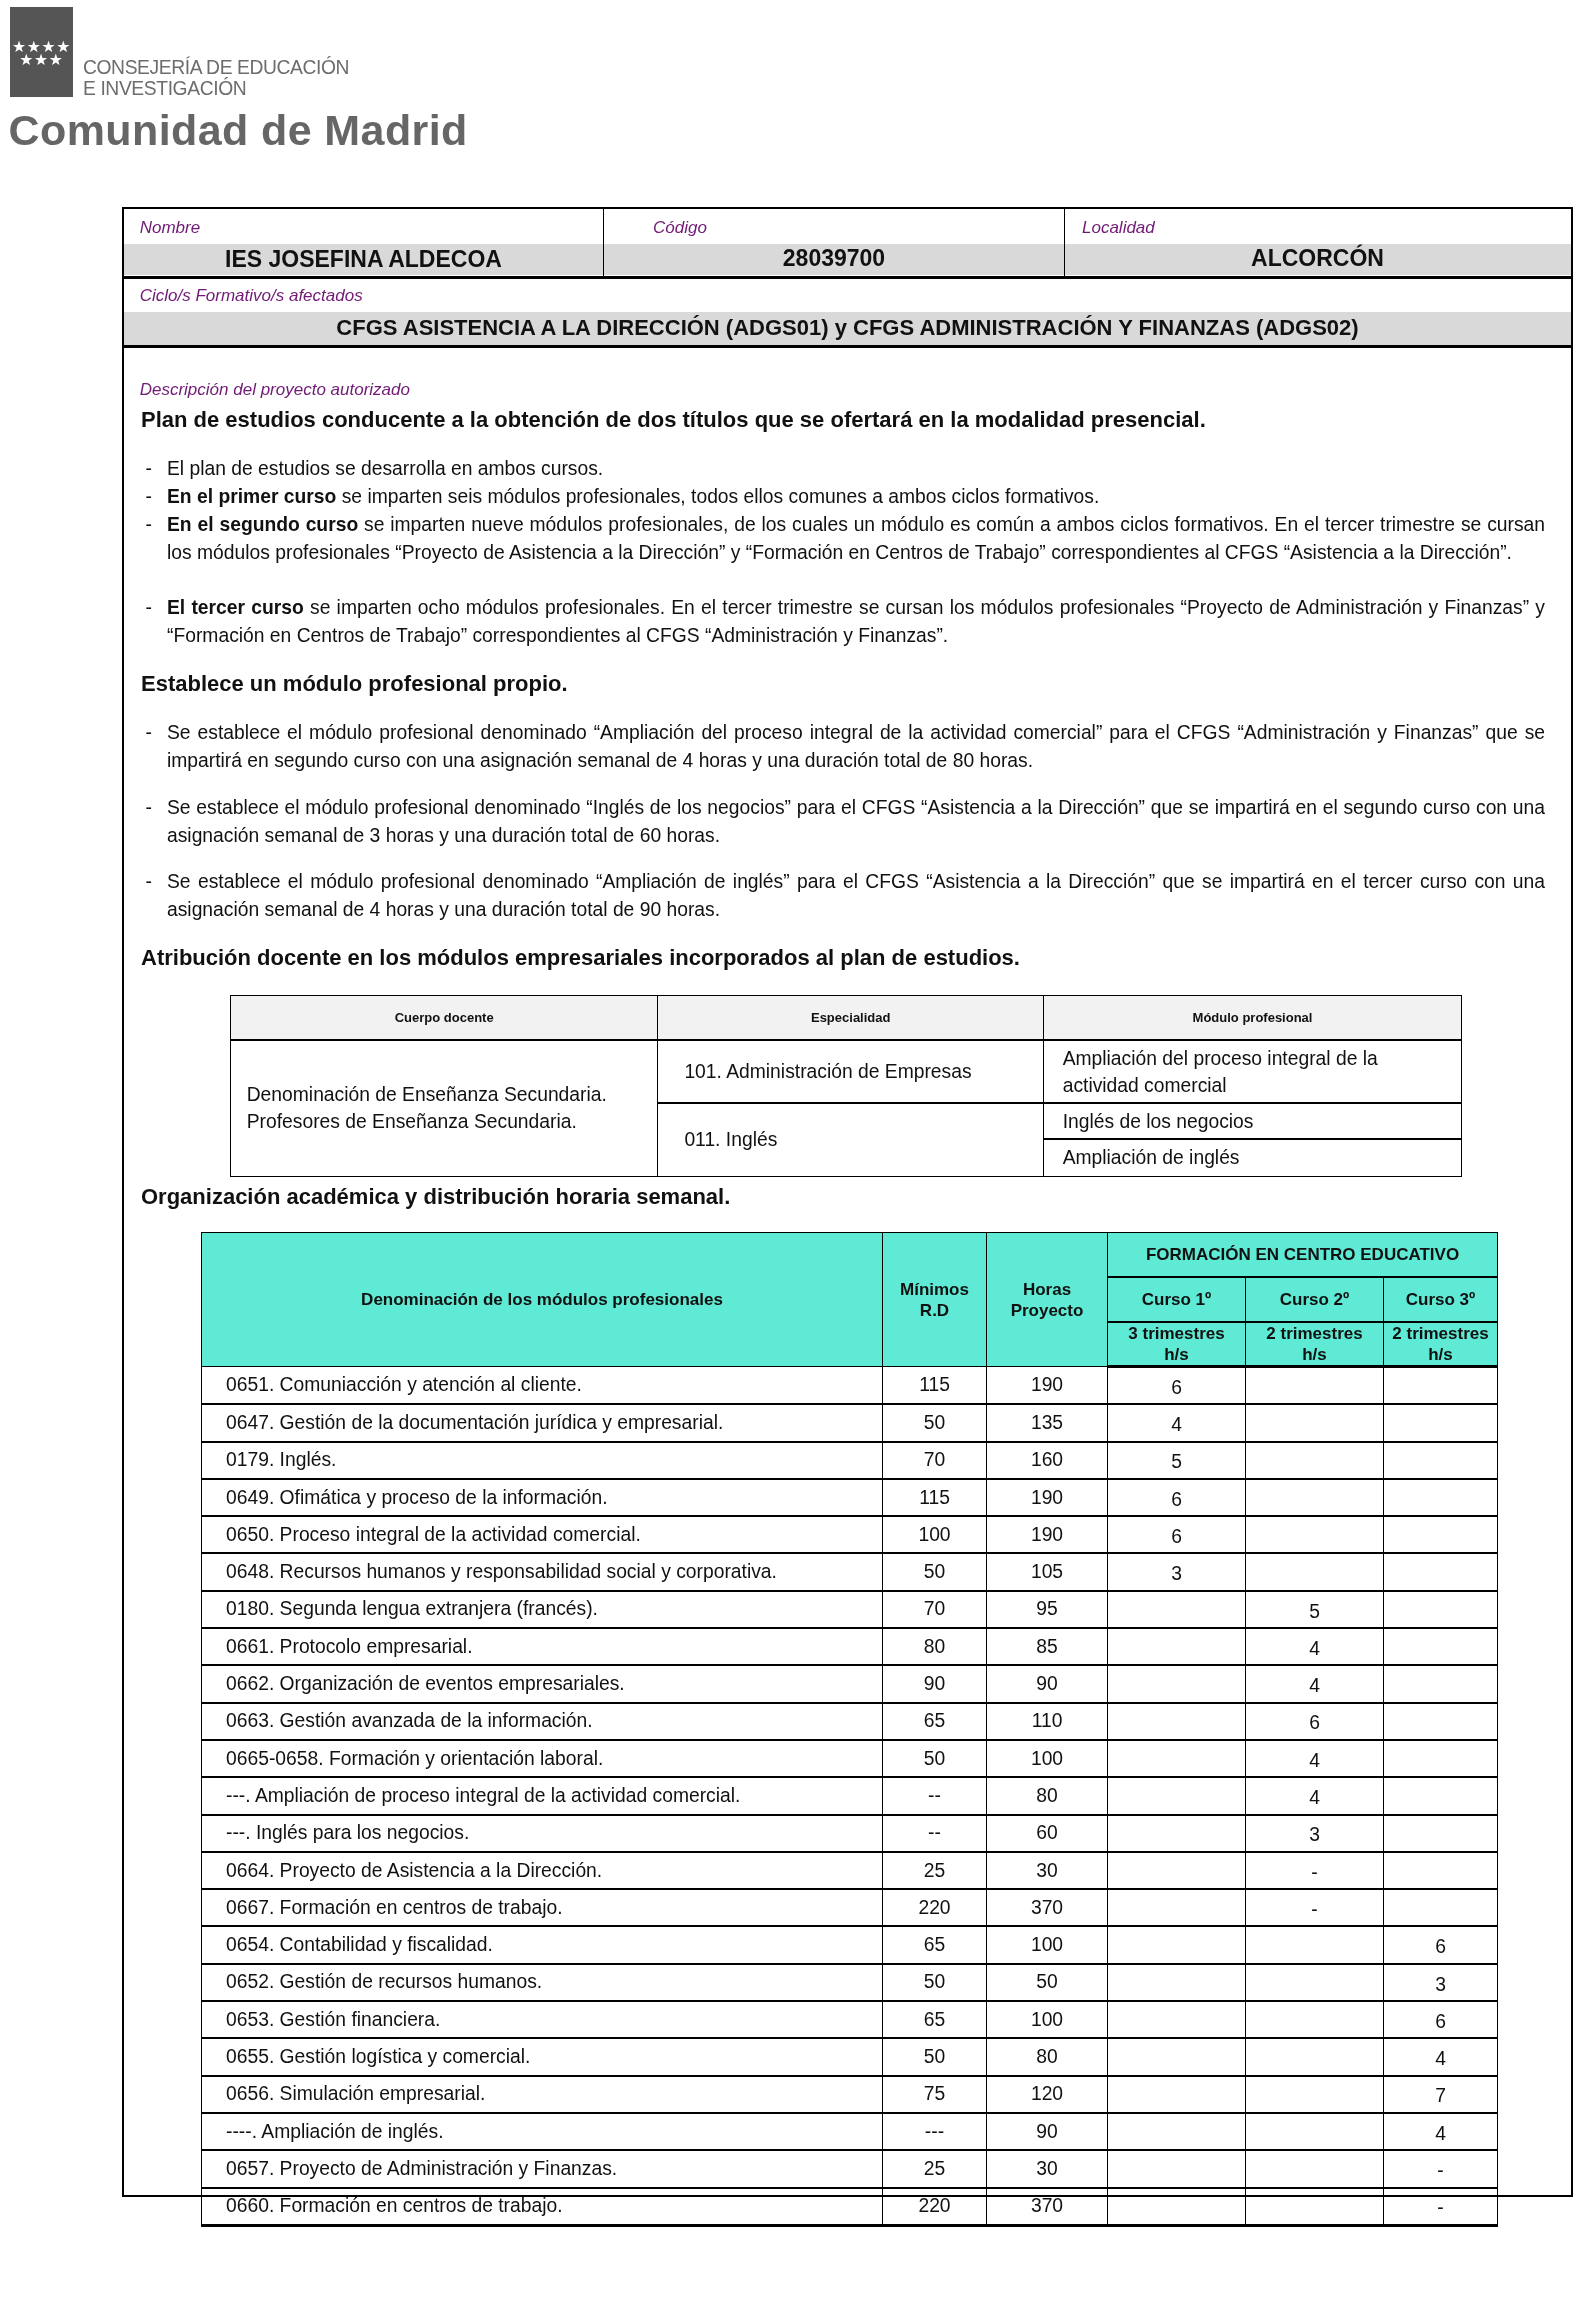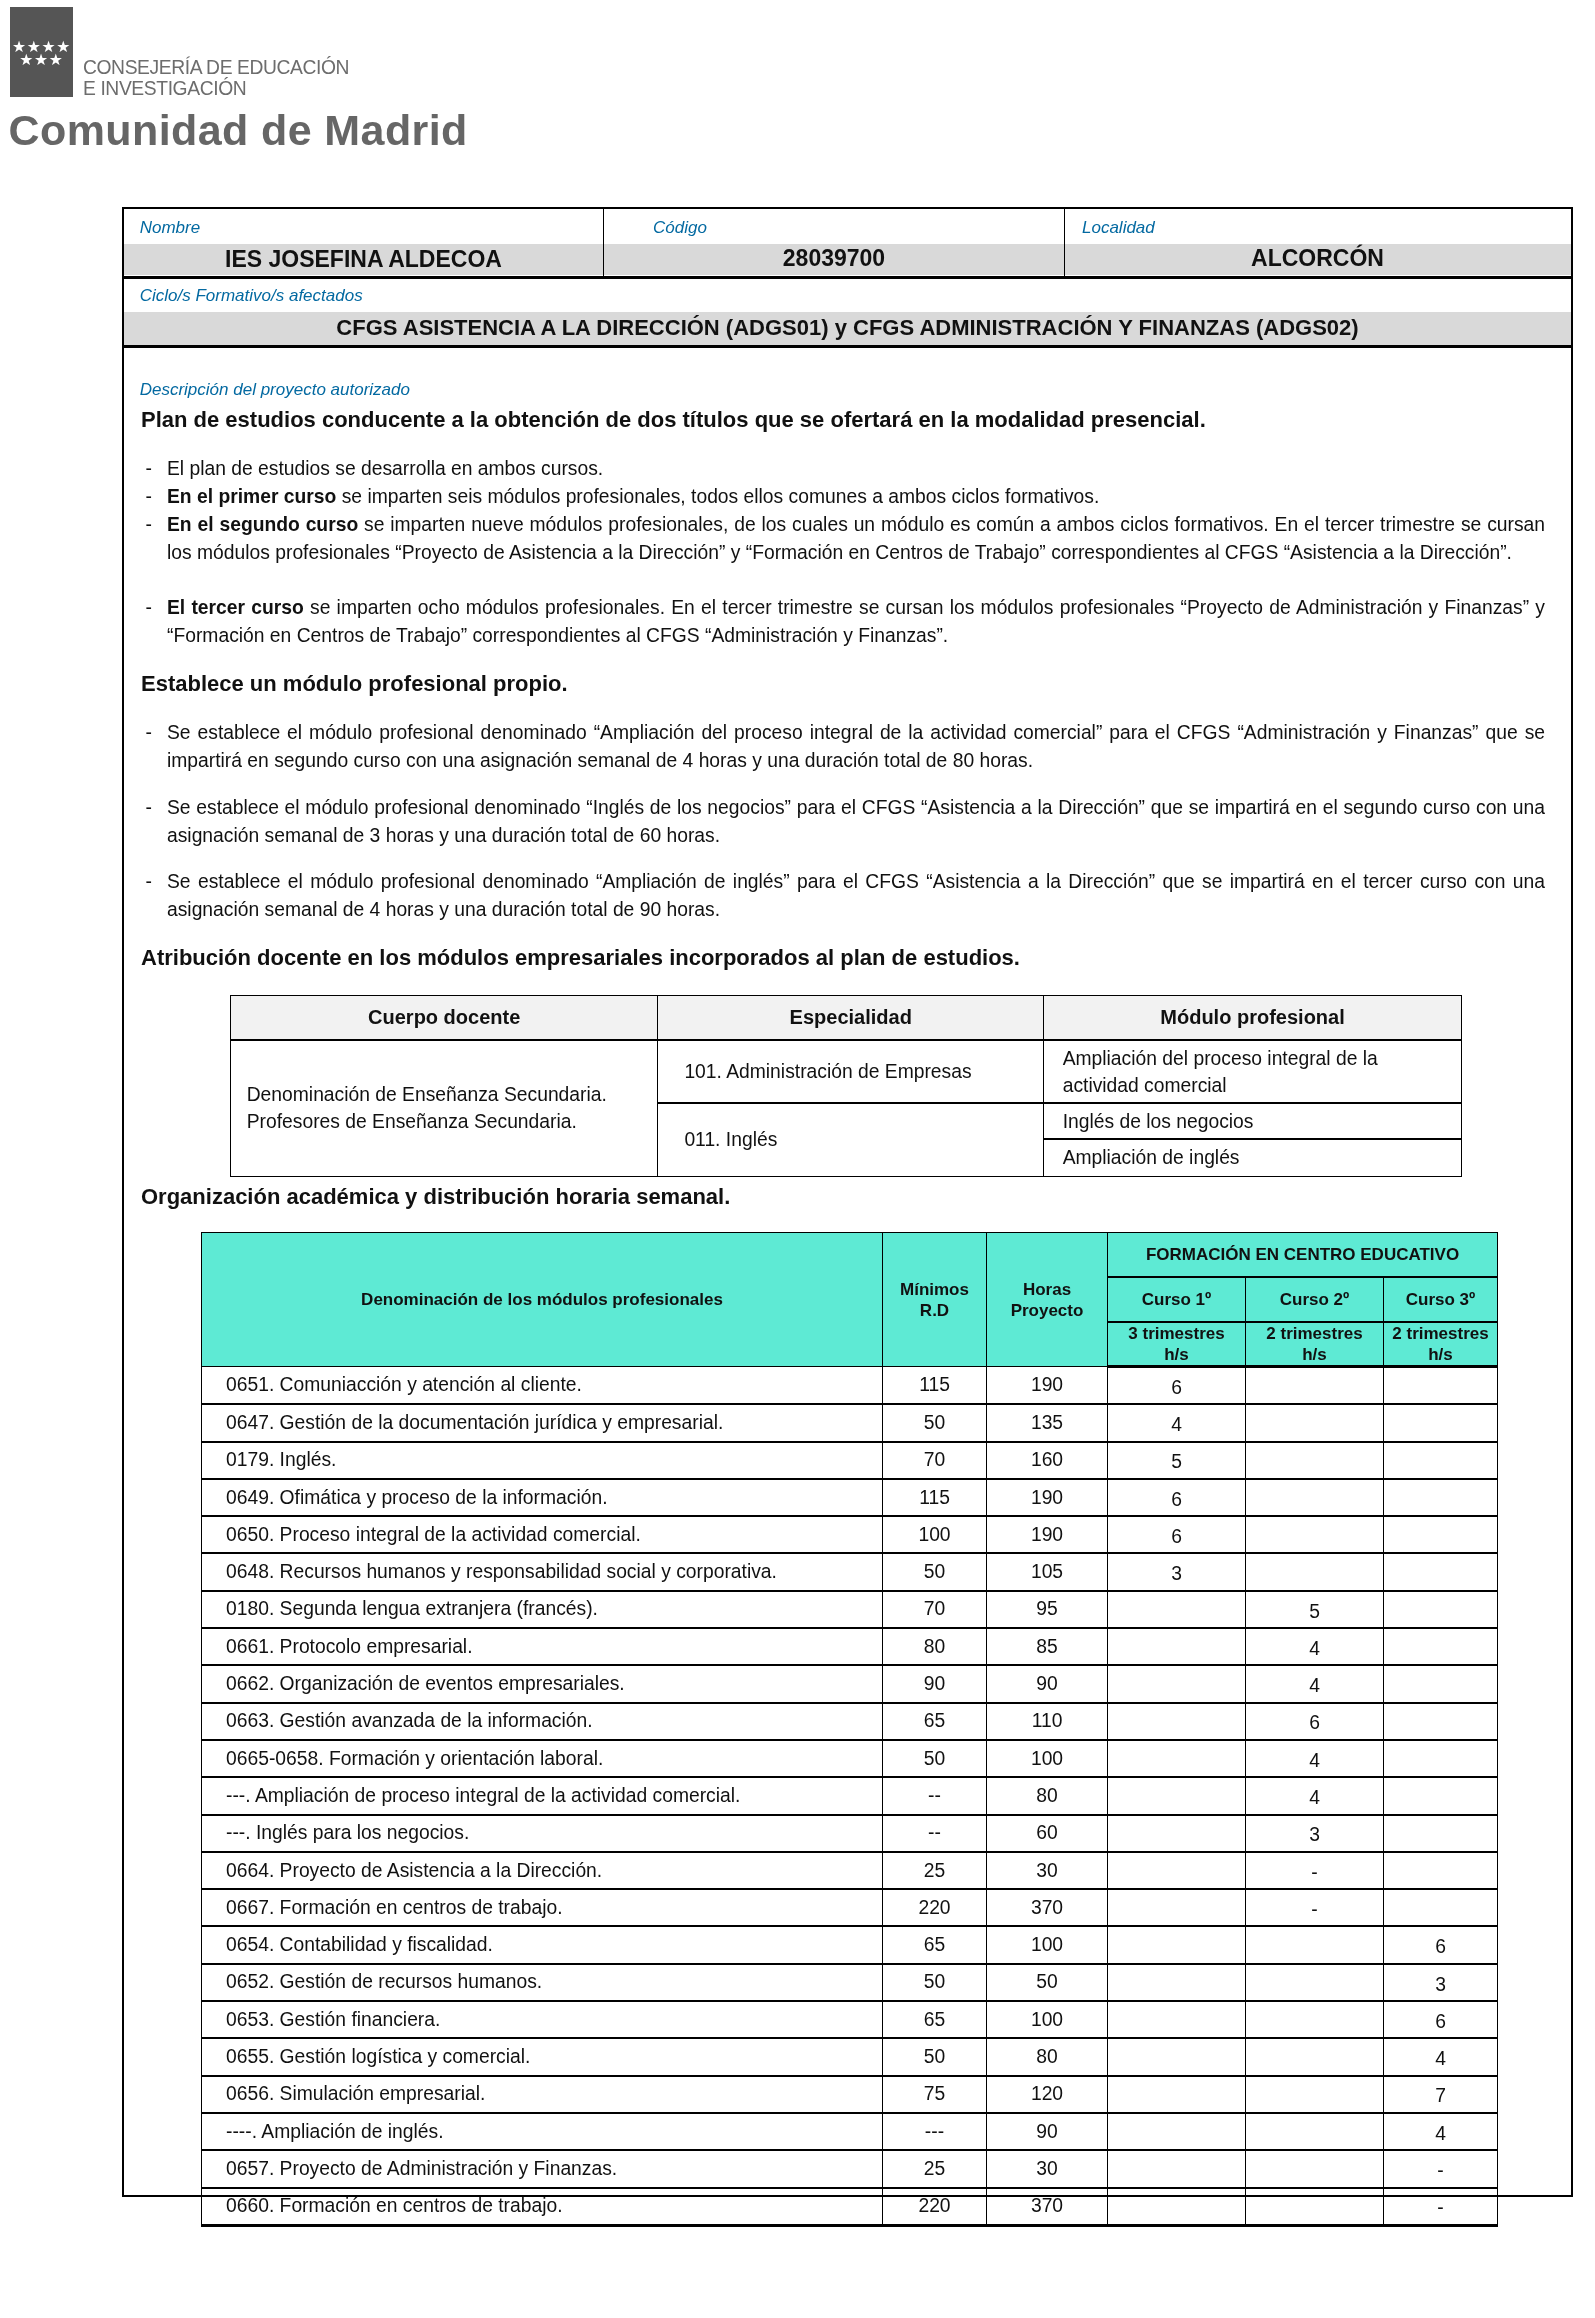--- a/index.html
+++ b/index.html
@@ -23,21 +23,21 @@
   .logo-madrid {
     position: absolute; left: 8.6px; top: 109px; color: #666;
     font-size: 43px; font-weight: bold; letter-spacing: 0.4px; line-height: 43px;
   }
 
   
   .frame {
     position: absolute; left: 122px; top: 207px; width: 1447px; height: 1986px;
     border: 2.1px solid #000; border-bottom-width: 2.9px;
   }
-  .lbl { font-style: italic; font-size: 17px; color: #0369a1; }
+  .lbl { font-style: italic; font-size: 17px; color: #701a75; }
   .cell-label { position: absolute; top: 8.6px; }
   .grey-band { position: absolute; background: #d9d9d9; }
   .big-val {
     position: absolute; font-weight: bold; font-size: 23px; text-align: center;
   }
   .vline { position: absolute; width: 1.4px; background: #000; }
   .hline { position: absolute; height: 2.9px; background: #000; left: 0; right: 0; }
 
   
   .section-title {
@@ -48,21 +48,21 @@
     text-align: justify;
   }
   .bullet .dash { position: absolute; left: -21.4px; top: 0; }
   .bullet b { font-weight: bold; }
 
   
   table { border-collapse: collapse; position: absolute; }
   .attr-table { left: 106px; top: 786px; width: 1232px; font-size: 19.3px; }
   .attr-table td, .attr-table th { border: 1.4px solid #000; padding: 0 15.7px; }
   .attr-table th {
-    background: #f2f2f2; font-weight: bold; font-size: 20px; height: 43px;
+    background: #f2f2f2; font-weight: bold; font-size: 13px; height: 43px;
     border-bottom: 2.9px solid #000; text-align: center;
   }
   .attr-table .cuerpo { width: 395px; line-height: 27px; padding-left: 15.7px; }
   .attr-table .esp { width: 343px; padding-left: 26px; }
   .attr-table .mod { line-height: 27px; padding-left: 18.6px; }
 
   
   .sched-table { left: 77px; top: 1023px; width: 1297px; font-size: 19.3px; }
   .sched-table td, .sched-table th { border: 1.4px solid #000; }
   .sched-table th {

